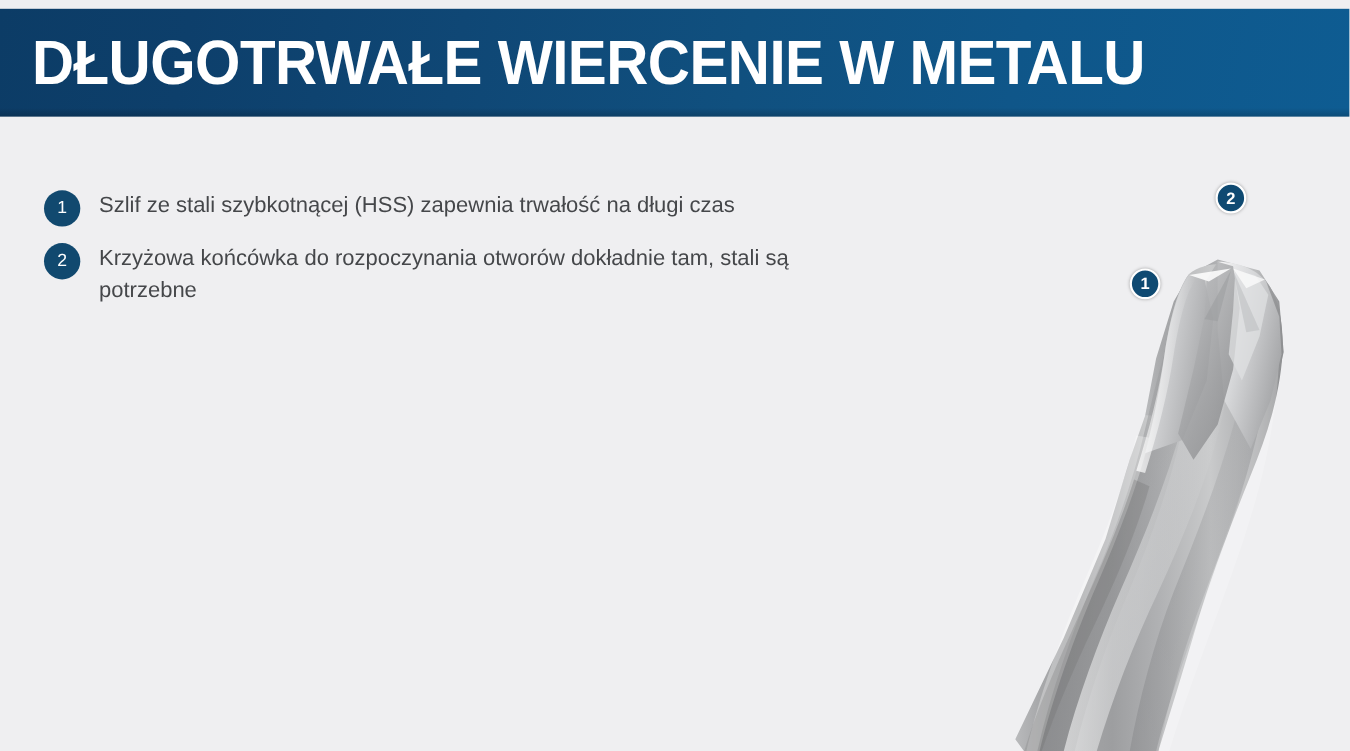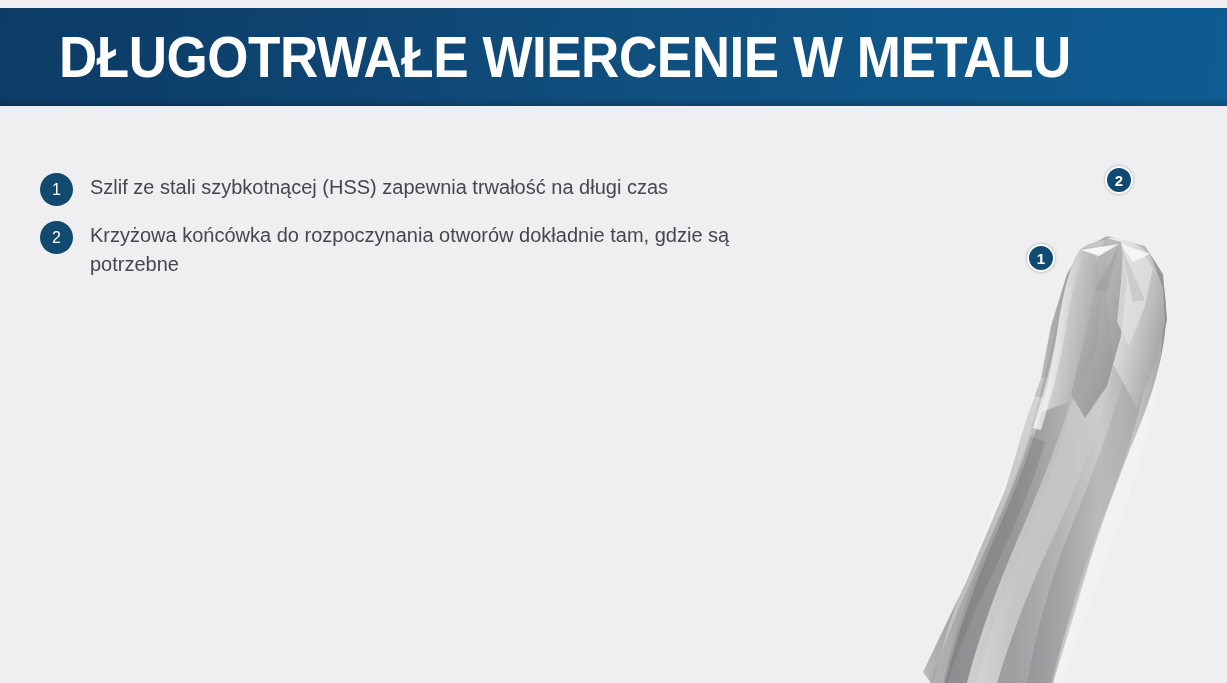--- a/index.html
+++ b/index.html
@@ -28,21 +28,21 @@
   .header-band {
     position: absolute;
     left: 0;
     top: 8px;
     width: 1227px;
     height: 98px;
     background: linear-gradient(100deg, #0c3c66 0%, #0d3f6b 14%, #0f4775 34%, #10507f 55%, #0f5689 75%, #0e5c92 100%);
     display: flex;
     align-items: center;
     box-sizing: border-box;
-    padding-left: 59px;
+    padding-left: 29px;
   }
   .header-band::after {
     content: "";
     position: absolute;
     left: 0;
     right: 0;
     bottom: 0;
     height: 8px;
     background: linear-gradient(180deg, rgba(0,0,0,0.0) 0%, rgba(0,0,0,0.18) 100%);
     pointer-events: none;
@@ -150,21 +150,21 @@
 
   <ul class="feature-list">
 
     <li class="feature-item">
       <span class="feature-badge">1</span>
       <span class="feature-text">Szlif ze stali szybkotnącej (HSS) zapewnia trwałość na długi czas</span>
     </li>
 
     <li class="feature-item">
       <span class="feature-badge">2</span>
-      <span class="feature-text">Krzyżowa końcówka do rozpoczynania otworów dokładnie tam, gdzie są potrzebne</span>
+      <span class="feature-text">Krzyżowa końcówka do rozpoczynania otworów dokładnie tam, stali są potrzebne</span>
     </li>
 
   </ul>
 
   <div class="drill-figure">
     <svg viewBox="0 0 382 533" xmlns="http://www.w3.org/2000/svg" aria-hidden="true">
       <defs>
 
         <linearGradient id="bodyG" x1="0" y1="0" x2="1" y2="0">
           <stop offset="0%" stop-color="#b9babc"></stop>

